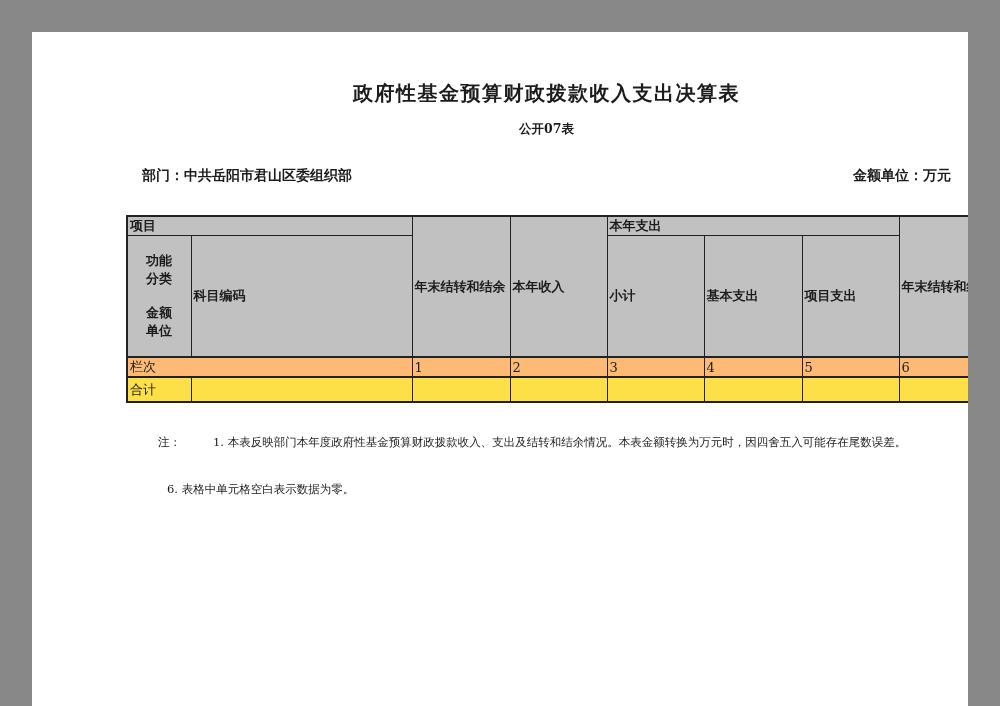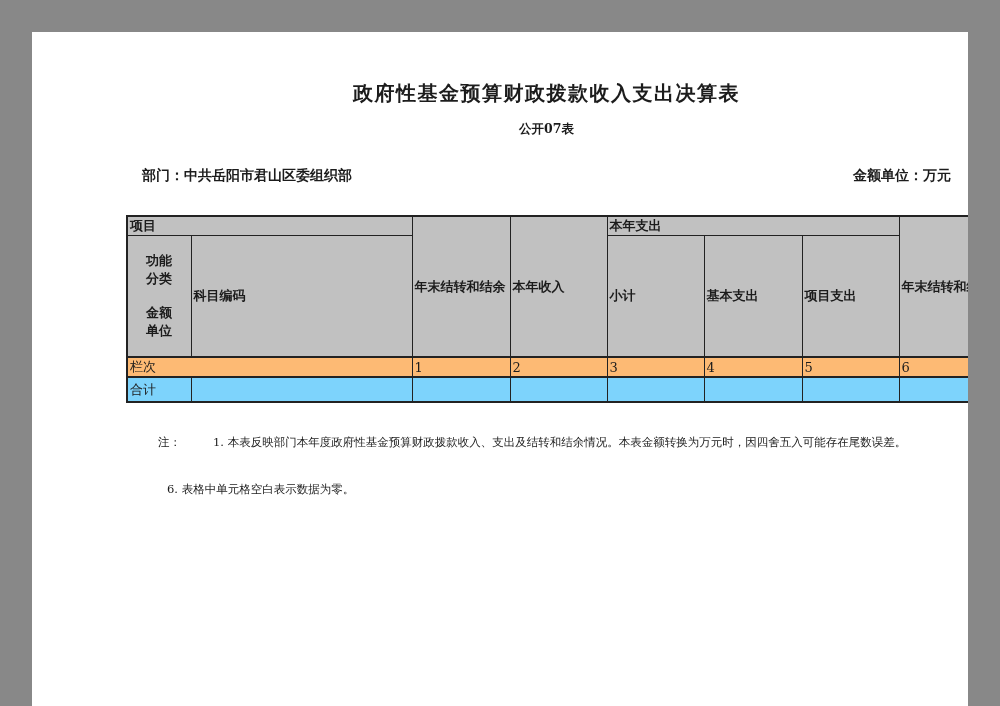--- a/index.html
+++ b/index.html
@@ -53,21 +53,21 @@
   table.fund-table td {
     border: 1px solid #222;
     vertical-align: middle;
     font-size: 13px;
     padding: 0 2px;
     overflow: hidden;
   }
   tr.hrow1 td { height: 17px; }
   tr.hrow2 td { height: 55px; }
   tr.lanci td { height: 18px; border-top: 2px solid #222; border-bottom: 2px solid #222; }
-  tr.body-row td { height: 25px; background: #7dd3fc; }
+  tr.body-row td { height: 25px; background: #fde047; }
   td.hd { background: #c1c1c1; font-weight: bold; }
   td.hd-light { background: #fdba74; font-weight: normal; font-size: 12.5px; }
   td.row-label {
     text-align: left;
     padding-left: 4px;
     font-weight: normal;
   }
   .two-line div { line-height: 18px; }
   .notes {
     margin-top: 6px;

